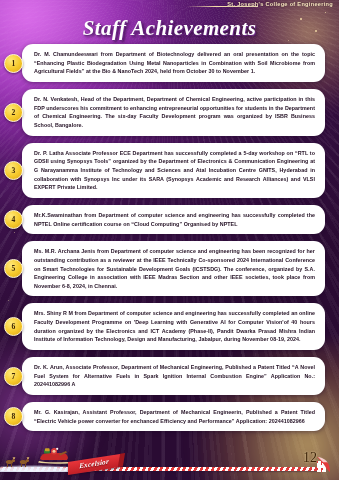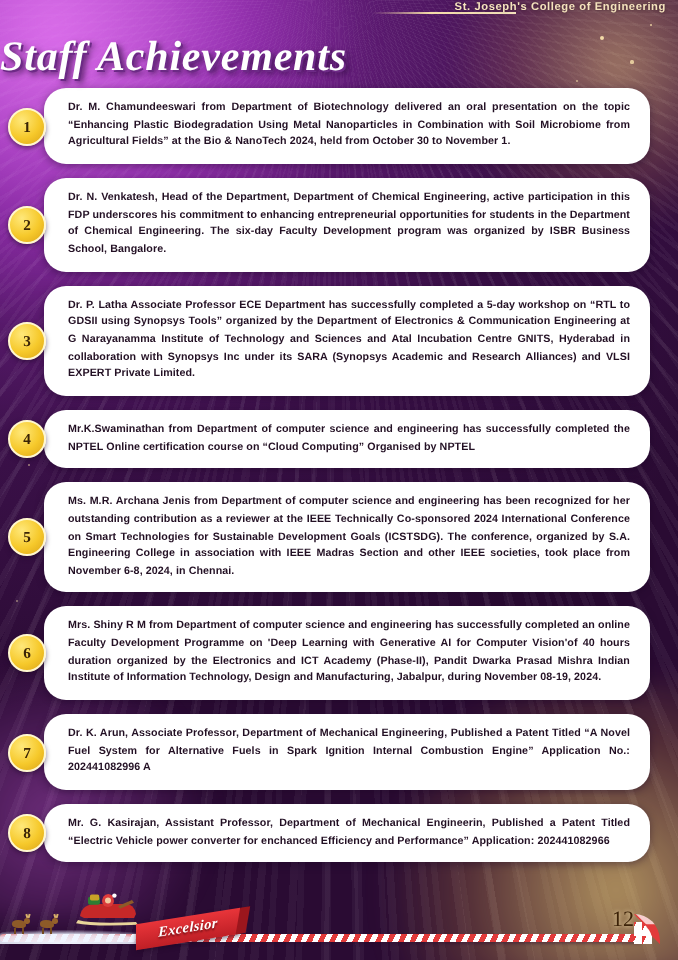--- a/index.html
+++ b/index.html
@@ -61,20 +61,21 @@
     background:linear-gradient(90deg, rgba(255,225,170,0), #f3dba8 40%, #f7e6c0);
   }
   .college-name {
     position:absolute; top:1px; right:6px;
     font-size:5.6px; font-weight:bold; letter-spacing:.3px;
     color:#f5e3bd; text-shadow:0 0 2px rgba(0,0,0,.5);
     white-space:nowrap;
   }
   .page-title {
     position:absolute; top:16px; left:0; right:0;
+    text-align:center;
     font-family:"Liberation Serif", serif;
     font-style:italic; font-weight:bold;
     font-size:21px; letter-spacing:.4px;
     color:#ffffff;
     text-shadow:1px 1px 0 #6d2a86, 2px 2px 3px rgba(40,8,55,.8);
   }
 
   
   #cards { position:absolute; left:0; top:44px; right:0; z-index:2; }
   .card {
@@ -130,21 +131,21 @@
     content:""; position:absolute; inset:-4.2px;
     border:4.2px solid transparent;
     border-top-color:#ffffff; border-right-color:#ffffff;
     border-radius:0 14px 0 0;
     clip-path:polygon(0 0,100% 0,100% 38%,0 38%);
     opacity:.75;
   }
   .page-number {
     position:absolute; right:22px; bottom:14px;
     font-family:"Liberation Serif", serif;
-    font-weight:normal; font-size:11px; color:#3c2208;
+    font-weight:normal; font-size:14px; color:#3c2208;
     text-shadow:0 0 2px rgba(255,240,190,.9);
   }
   .ribbon {
     position:absolute; left:68px; bottom:10px;
     width:52px; height:12.5px;
     background:linear-gradient(180deg,#e8353a,#bf1f26);
     transform:skewY(-9deg);
     display:flex; align-items:center; justify-content:center;
     box-shadow:0 1px 2px rgba(30,5,35,.5);
   }

